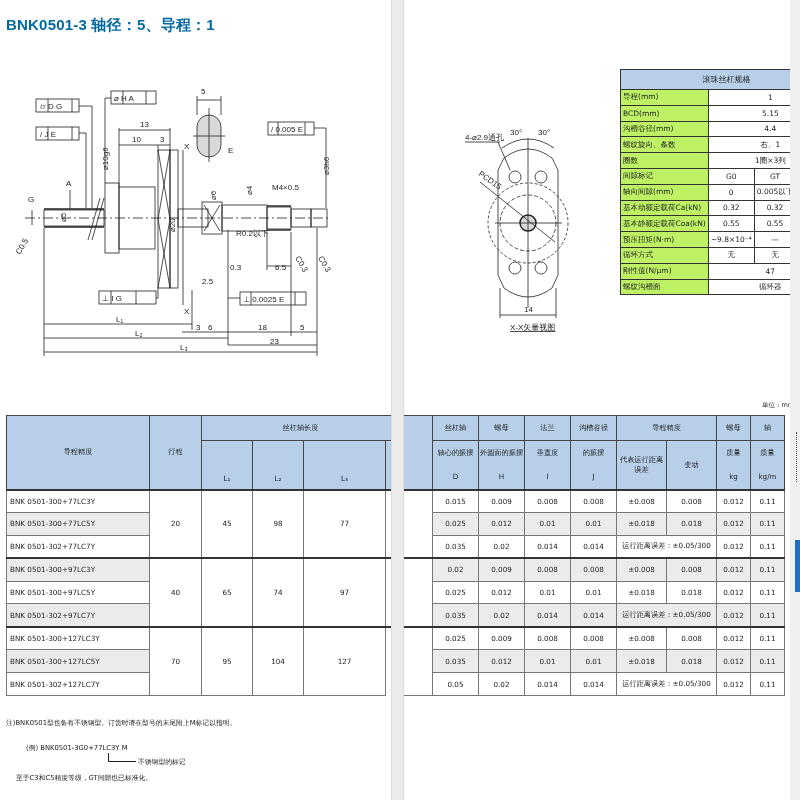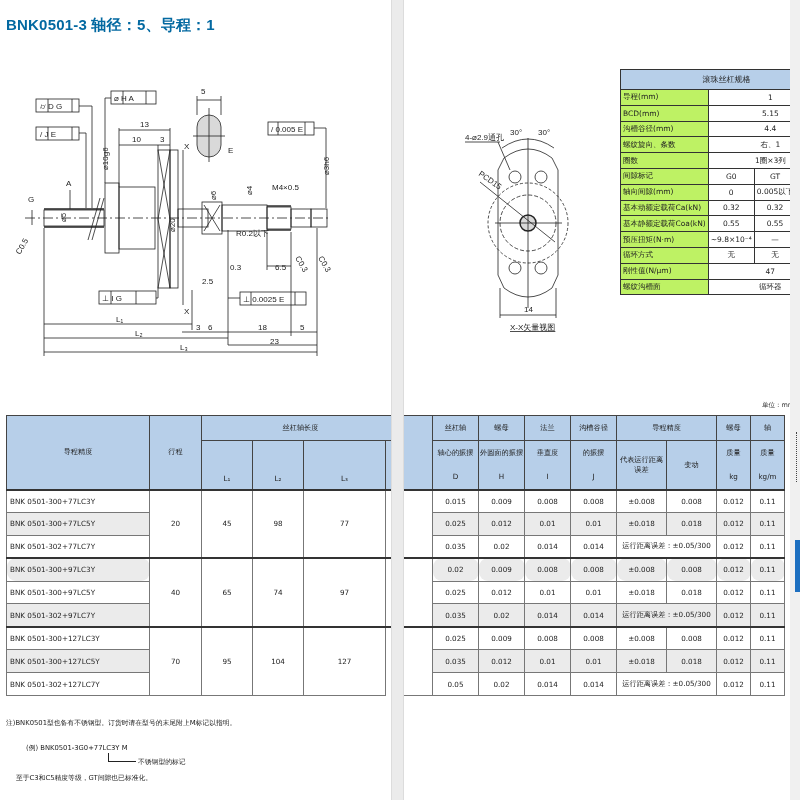--- a/index.html
+++ b/index.html
@@ -27,21 +27,21 @@
 
   .unit { position: absolute; left: 762px; top: 401px; font-size: 6.5px; color: #333; }
 
   
   .main { position: absolute; left: 6px; top: 415px; width: 778px; border-collapse: collapse; font-size: 7.2px; table-layout: fixed; }
   .main th { background: #b7cfe9; border: 1px solid #444; font-weight: normal; text-align: center; color: #222; }
   .main td { border: 1px solid #777; text-align: center; height: 22.9px; background: #fff; }
   .main td.model { text-align: left; padding-left: 3px; }
   .main tr.g td.shade { background: #ebebeb; }
   .main td.gap { border-top: none; border-bottom: none; background: transparent; }
-  .main tr.grp-start td { border-top: 2px solid #333; border-radius: 9px; }
+  .main tr.grp-start td { border-top: 2px solid #333; }
 
   .note { position: absolute; font-size: 6.8px; color: #222; }
 </style>
 </head>
 <body>
 
 <div class="page-gap"></div>
 <div class="right-edge"></div>
 <div class="right-marks"></div>
 <div class="right-tab"></div>

